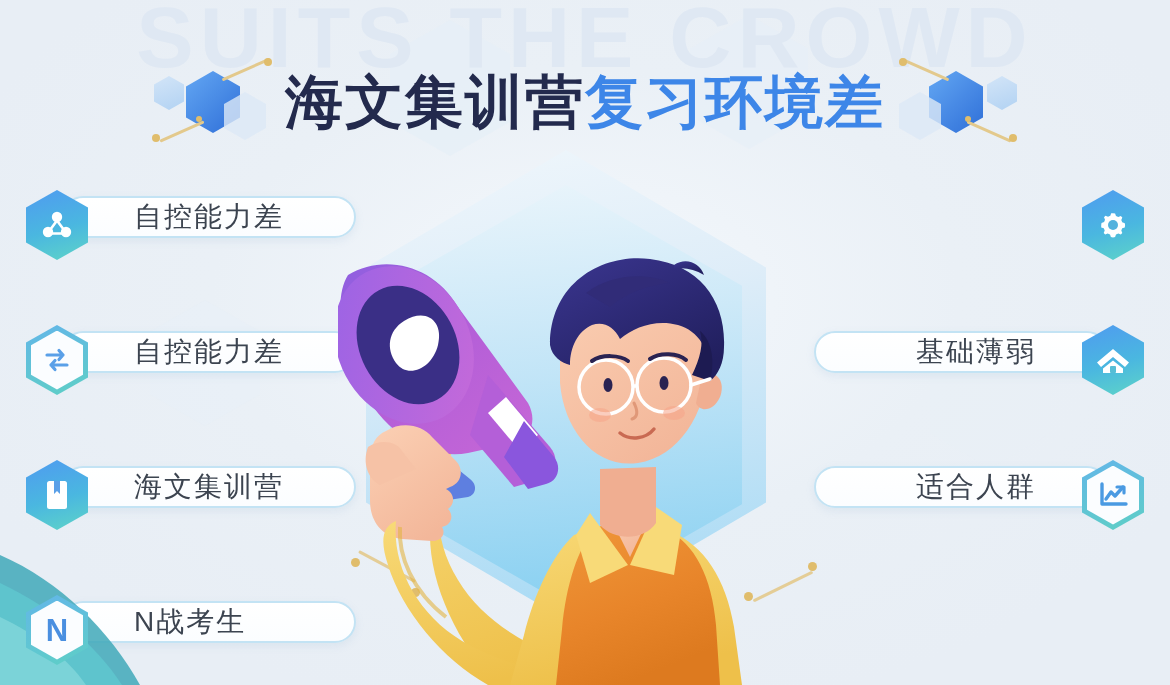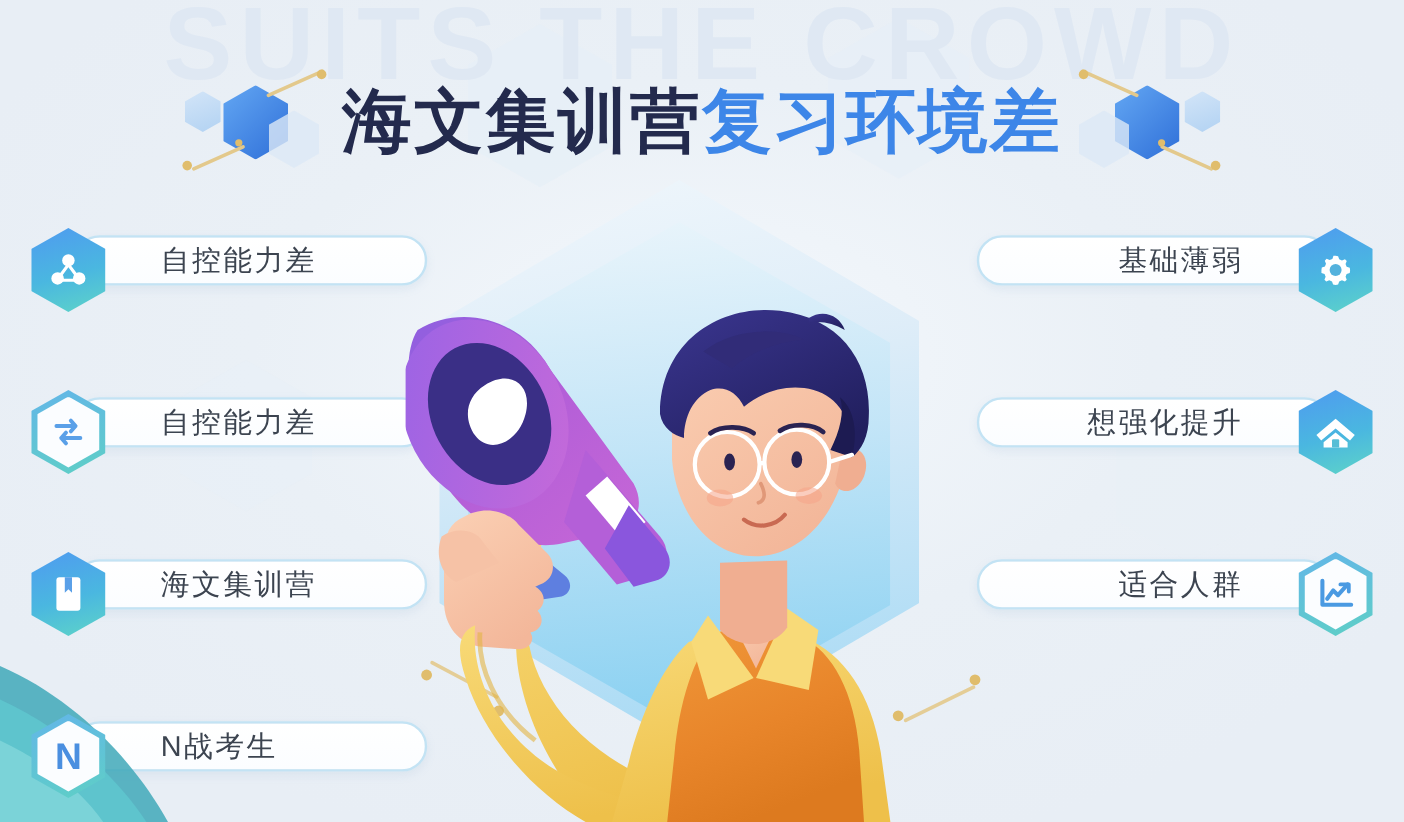--- a/index.html
+++ b/index.html
@@ -113,21 +113,21 @@
   .feature:last-child { margin-bottom:0; }
 
   .pill {
     position:absolute; top:6px;
     height:42px;
     background:linear-gradient(180deg,#ffffff 0%,#fbfdff 100%);
     border:2px solid #c3e3f4;
     border-radius:28px;
     box-shadow:0 3px 8px rgba(120,160,200,.13);
     display:flex; align-items:center;
-    font-size:24px; color:#3c4450; letter-spacing:2px;
+    font-size:28px; color:#3c4450; letter-spacing:2px;
     white-space:nowrap;
   }
   .col-left  .pill { left:36px;  right:0;  padding-left:70px;  justify-content:flex-start; }
   .col-right .pill { right:36px; left:0;   padding-right:70px; justify-content:flex-end; }
 
   .hex-icon {
     position:absolute; top:0;
     width:62px; height:70px;
     clip-path:polygon(50% 0%,100% 25%,100% 75%,50% 100%,0% 75%,0% 25%);
     display:flex; align-items:center; justify-content:center;
@@ -268,36 +268,33 @@
 
   <div class="col col-right">
 
     <div class="feature">
       <div class="hex-icon filled">
         <svg width="34" height="34" viewBox="0 0 34 34">
           <path fill="#fff" d="M17 5.2l2.1.3.9 2.6 2.3.9 2.5-1 1.5 1.5-1 2.5.9 2.3 2.6.9.3 2.1-.3 2.1-2.6.9-.9 2.3 1 2.5-1.5 1.5-2.5-1-2.3.9-.9 2.6-2.1.3-2.1-.3-.9-2.6-2.3-.9-2.5 1-1.5-1.5 1-2.5-.9-2.3-2.6-.9L5.2 17l.3-2.1 2.6-.9.9-2.3-1-2.5 1.5-1.5 2.5 1 2.3-.9.9-2.6z"></path>
           <circle cx="17" cy="17" r="5" fill="#54b2dd"></circle>
         </svg>
       </div>
-      <div class="pill">
-        <span>基础薄弱</span>
-      </div>
     </div>
 
 
     <div class="feature">
       <div class="hex-icon filled">
         <svg width="34" height="30" viewBox="0 0 34 30">
           <path fill="#fff" d="M17 4 L33 17.5 L29 22 L17 12 L5 22 L1 17.5 Z"></path>
           <path fill="#fff" d="M17 15.5 L27 23.5 V28 H7 V23.5 Z"></path>
           <rect x="14" y="21" width="6" height="7" rx="1" fill="#57bed6"></rect>
         </svg>
       </div>
       <div class="pill">
-        <span>想强化提升</span>
+        <span>基础薄弱</span>
       </div>
     </div>
 
     <div class="feature">
       <div class="hex-icon outline">
         <div class="hex-inner">
           <svg width="32" height="30" viewBox="0 0 32 30">
             <path d="M5 4 V24 H29" stroke="#4a9ae2" stroke-width="3.4" fill="none" stroke-linecap="round" stroke-linejoin="round"></path>
             <path d="M9 19 L14 12 L18 16 L26 7" stroke="#4a9ae2" stroke-width="3.4" fill="none" stroke-linecap="round" stroke-linejoin="round"></path>
             <path d="M20 7 H27 V13" stroke="#4a9ae2" stroke-width="3.2" fill="none" stroke-linecap="round" stroke-linejoin="round"></path>

